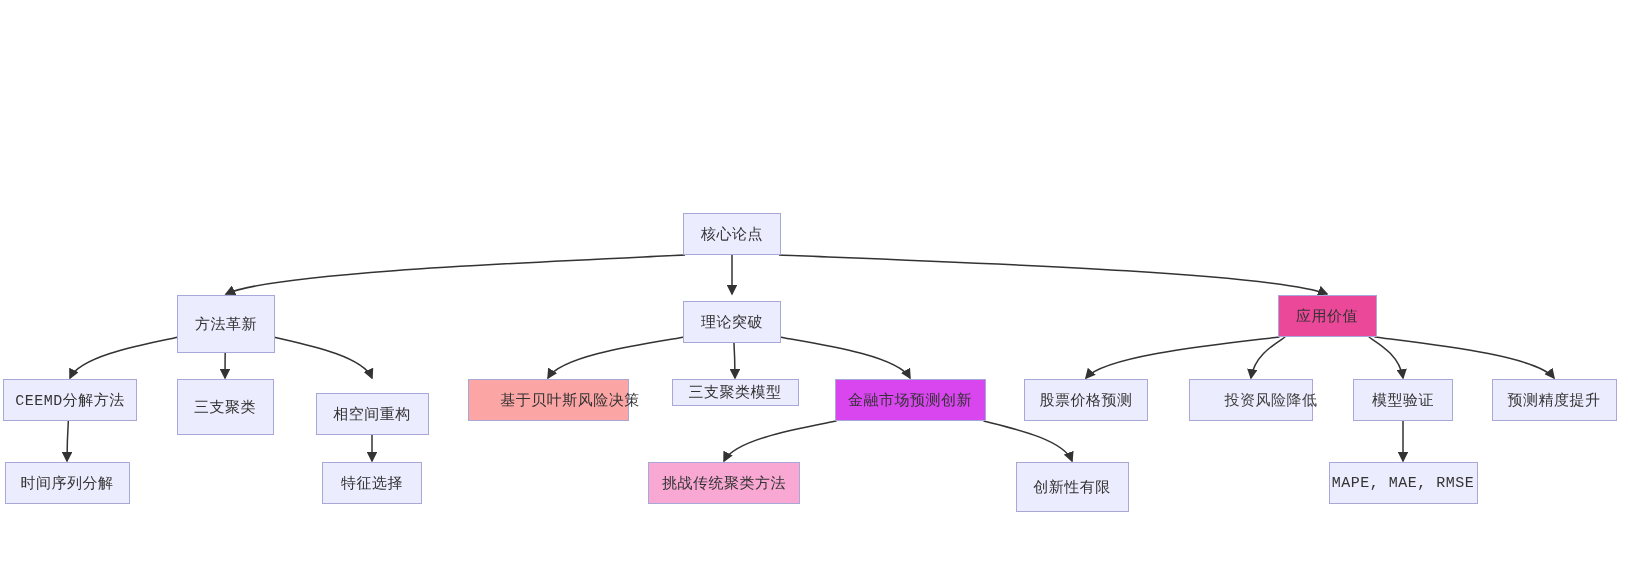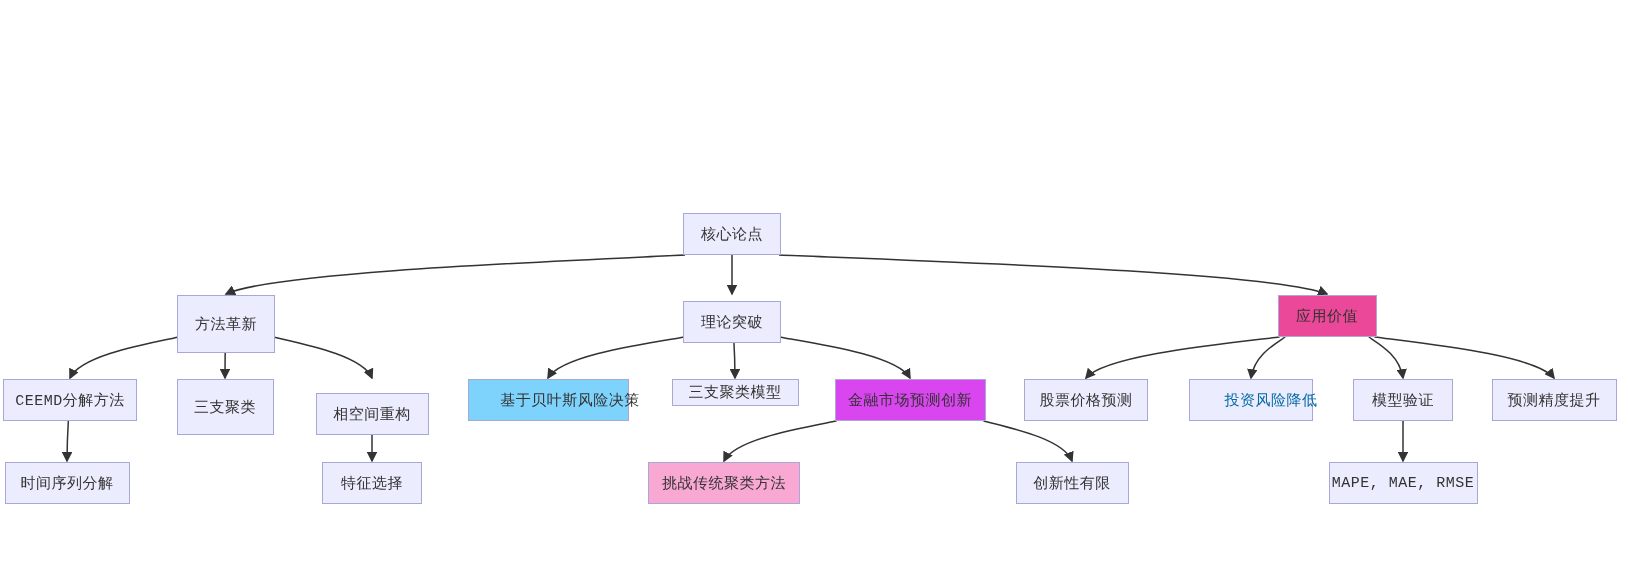--- a/index.html
+++ b/index.html
@@ -66,26 +66,26 @@
       </g>
   </svg>
   <div id="node-layer">
       <div class="node" style="left: 683px; top: 213px; width: 98px; height: 42px; background: rgb(236, 236, 255); border: 1px solid rgb(168, 168, 216); color: rgb(51, 51, 51);">核心论点</div>
       <div class="node" style="left: 177px; top: 295px; width: 98px; height: 58px; background: rgb(236, 236, 255); border: 1px solid rgb(168, 168, 216); color: rgb(51, 51, 51);">方法革新</div>
       <div class="node" style="left: 683px; top: 295px; width: 98px; height: 42px; background: rgb(236, 236, 255); border: 1px solid rgb(168, 168, 216); color: rgb(51, 51, 51); margin-top: 6px;">理论突破</div>
       <div class="node" style="left: 1277.5px; top: 295px; width: 99px; height: 42px; background: #ec4899; border: 1px solid rgb(168, 168, 216); color: rgb(51, 51, 51);">应用价值</div>
       <div class="node" style="left: 3px; top: 379px; width: 134px; height: 42px; background: rgb(236, 236, 255); border: 1px solid rgb(168, 168, 216); color: rgb(51, 51, 51);">CEEMD分解方法</div>
       <div class="node" style="left: 176.5px; top: 379px; width: 97px; height: 56px; background: rgb(236, 236, 255); border: 1px solid rgb(168, 168, 216); color: rgb(51, 51, 51);">三支聚类</div>
       <div class="node" style="left: 315.5px; top: 379px; width: 113px; height: 42px; background: rgb(236, 236, 255); border: 1px solid rgb(168, 168, 216); color: rgb(51, 51, 51); margin-top: 14px;">相空间重构</div>
-      <div class="node" style="left: 467.5px; top: 379px; width: 161px; height: 42px; background: #7dd3fc; border: 1px solid rgb(168, 168, 216); color: rgb(51, 51, 51); padding-left: 44px;">基于贝叶斯风险决策</div>
+      <div class="node" style="left: 467.5px; top: 379px; width: 161px; height: 42px; background: #fca5a5; border: 1px solid rgb(168, 168, 216); color: rgb(51, 51, 51); padding-left: 44px;">基于贝叶斯风险决策</div>
       <div class="node" style="left: 671.5px; top: 379px; width: 127px; height: 27px; background: rgb(236, 236, 255); border: 1px solid rgb(168, 168, 216); color: rgb(51, 51, 51);">三支聚类模型</div>
       <div class="node" style="left: 834.5px; top: 379px; width: 151px; height: 42px; background: #d946ef; border: 1px solid rgb(168, 168, 216); color: rgb(51, 51, 51);">金融市场预测创新</div>
       <div class="node" style="left: 1024px; top: 379px; width: 124px; height: 42px; background: rgb(236, 236, 255); border: 1px solid rgb(168, 168, 216); color: rgb(51, 51, 51);">股票价格预测</div>
-      <div class="node" style="left: 1189px; top: 379px; width: 124px; height: 42px; background: rgb(236, 236, 255); border: 1px solid rgb(168, 168, 216); color: #0369a1; padding-left: 40px;">投资风险降低</div>
+      <div class="node" style="left: 1189px; top: 379px; width: 124px; height: 42px; background: rgb(236, 236, 255); border: 1px solid rgb(168, 168, 216); color: #404040; padding-left: 40px;">投资风险降低</div>
       <div class="node" style="left: 1353px; top: 379px; width: 100px; height: 42px; background: rgb(236, 236, 255); border: 1px solid rgb(168, 168, 216); color: rgb(51, 51, 51);">模型验证</div>
       <div class="node" style="left: 1491.5px; top: 379px; width: 125px; height: 42px; background: rgb(236, 236, 255); border: 1px solid rgb(168, 168, 216); color: rgb(51, 51, 51);">预测精度提升</div>
       <div class="node" style="left: 4.5px; top: 462px; width: 125px; height: 42px; background: rgb(236, 236, 255); border: 1px solid rgb(168, 168, 216); color: rgb(51, 51, 51);">时间序列分解</div>
       <div class="node" style="left: 322px; top: 462px; width: 100px; height: 42px; background: rgb(236, 236, 255); border: 1px solid rgb(168, 168, 216); color: rgb(51, 51, 51);">特征选择</div>
       <div class="node" style="left: 648px; top: 462px; width: 152px; height: 42px; background: #f9a8d4; border: 1px solid rgb(168, 168, 216); color: rgb(51, 51, 51);">挑战传统聚类方法</div>
-      <div class="node" style="left: 1015.5px; top: 462px; width: 113px; height: 42px; background: rgb(236, 236, 255); border: 1px solid rgb(168, 168, 216); color: rgb(51, 51, 51);">创新性有限</div>
+      <div class="node" style="left: 1015.5px; top: 462px; width: 113px; height: 50px; background: rgb(236, 236, 255); border: 1px solid rgb(168, 168, 216); color: rgb(51, 51, 51);">创新性有限</div>
       <div class="node" style="left: 1328.5px; top: 462px; width: 149px; height: 42px; background: rgb(236, 236, 255); border: 1px solid rgb(168, 168, 216); color: rgb(51, 51, 51);">MAPE, MAE, RMSE</div>
     </div>
 </div>
 
 </body></html>

